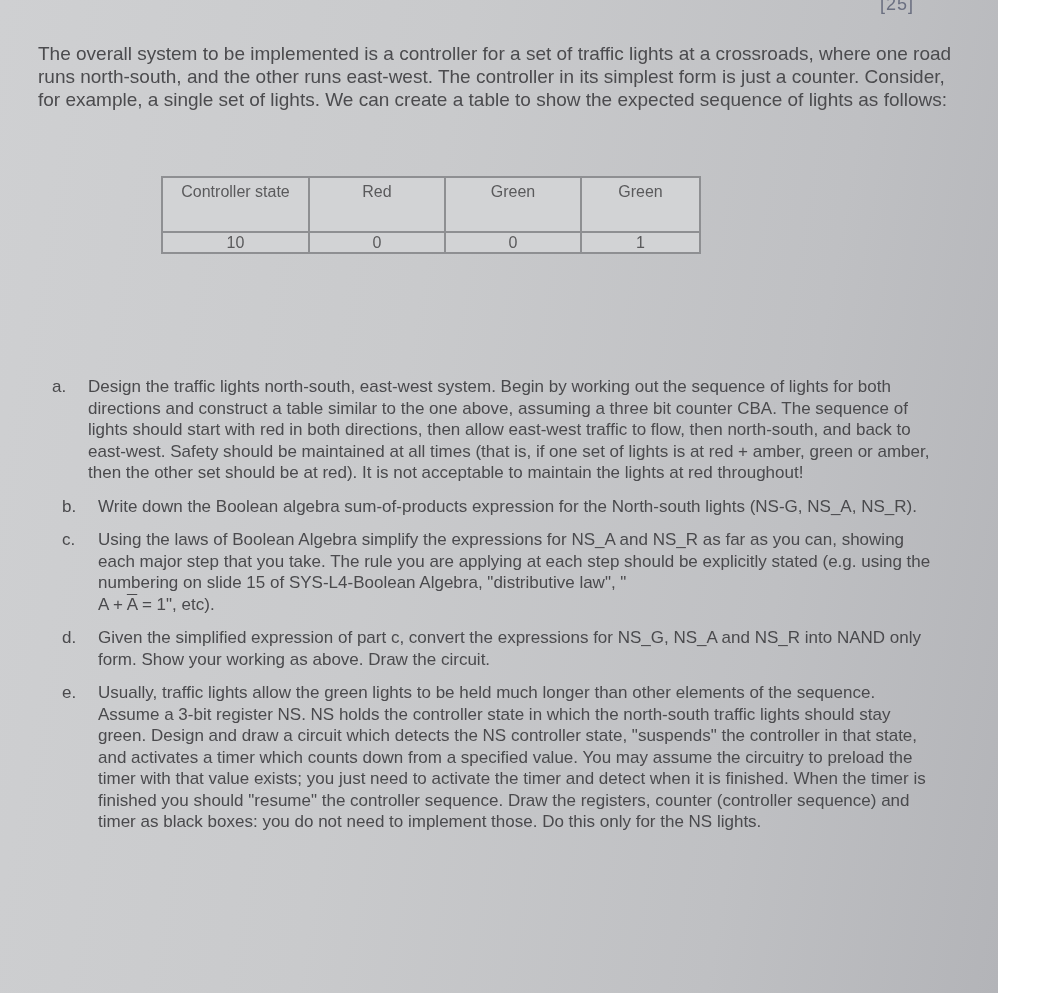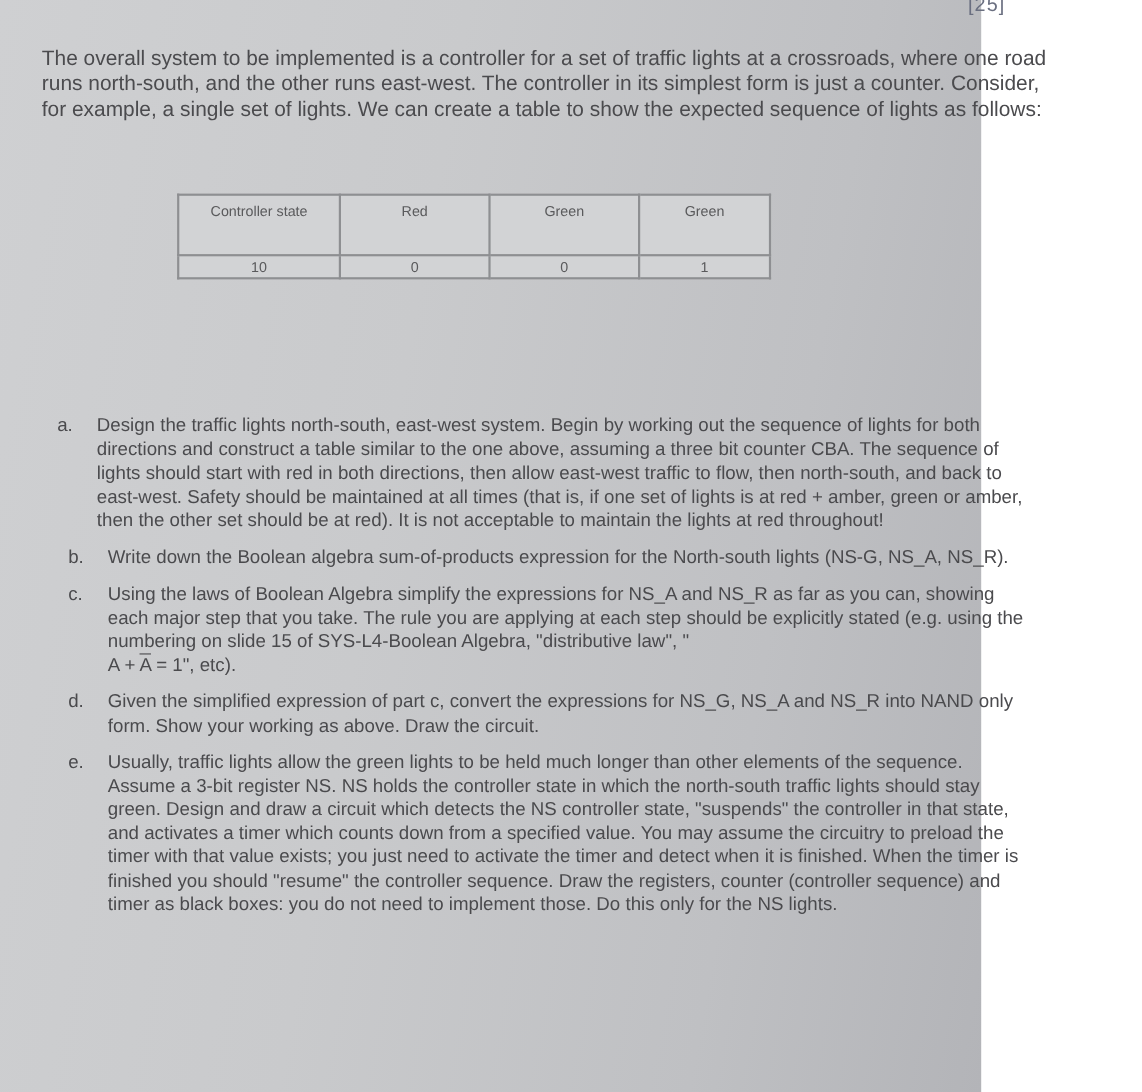--- a/index.html
+++ b/index.html
@@ -1,23 +1,23 @@
 <!DOCTYPE html>
 <html><head>
 <meta charset="utf-8">
 <style>
   html,body{margin:0;padding:0;}
   body{width:1038px;height:993px;background:#ffffff;position:relative;overflow:hidden;
     font-family:"Liberation Sans", sans-serif;}
-  .screen{position:absolute;left:0;top:0;width:892px;height:993px;
+  .screen{position:absolute;left:0;top:0;width:998px;height:993px;
     background:linear-gradient(100deg,#cfd0d2 0%,#c9cacc 40%,#bfc0c3 75%,#b3b4b8 100%);}
   .marks{position:absolute;left:880px;top:-6px;font-size:18px;color:#6a6f80;letter-spacing:1px;}
   .intro{position:absolute;left:38px;top:42px;width:920px;font-size:19px;line-height:23px;color:#4b4b4e;}
   .intro p{margin:0;}
-  table.seq{position:absolute;left:161px;top:176px;border-collapse:collapse;color:#5a5a5c;font-size:13px;
+  table.seq{position:absolute;left:161px;top:176px;border-collapse:collapse;color:#5a5a5c;font-size:16px;
     background:#d2d3d5;}
   table.seq th,table.seq td{border:2px solid #8e8f92;text-align:center;font-weight:normal;}
   table.seq th{height:50px;vertical-align:top;padding-top:2px;line-height:24px;}
   table.seq td{height:19px;line-height:19px;padding:0;}
   .c0{width:143px}.c1{width:132px}.c2{width:132px}.c3{width:115px}
   .questions{position:absolute;left:52px;top:376px;width:880px;color:#4a4a4d;font-size:17px;line-height:21.5px;}
   .q{position:relative;padding-left:36px;margin-bottom:12px;}
   .q .lbl{position:absolute;left:0;top:0;}
   .q .txt{display:block;}
   .qa{margin-left:0;}

